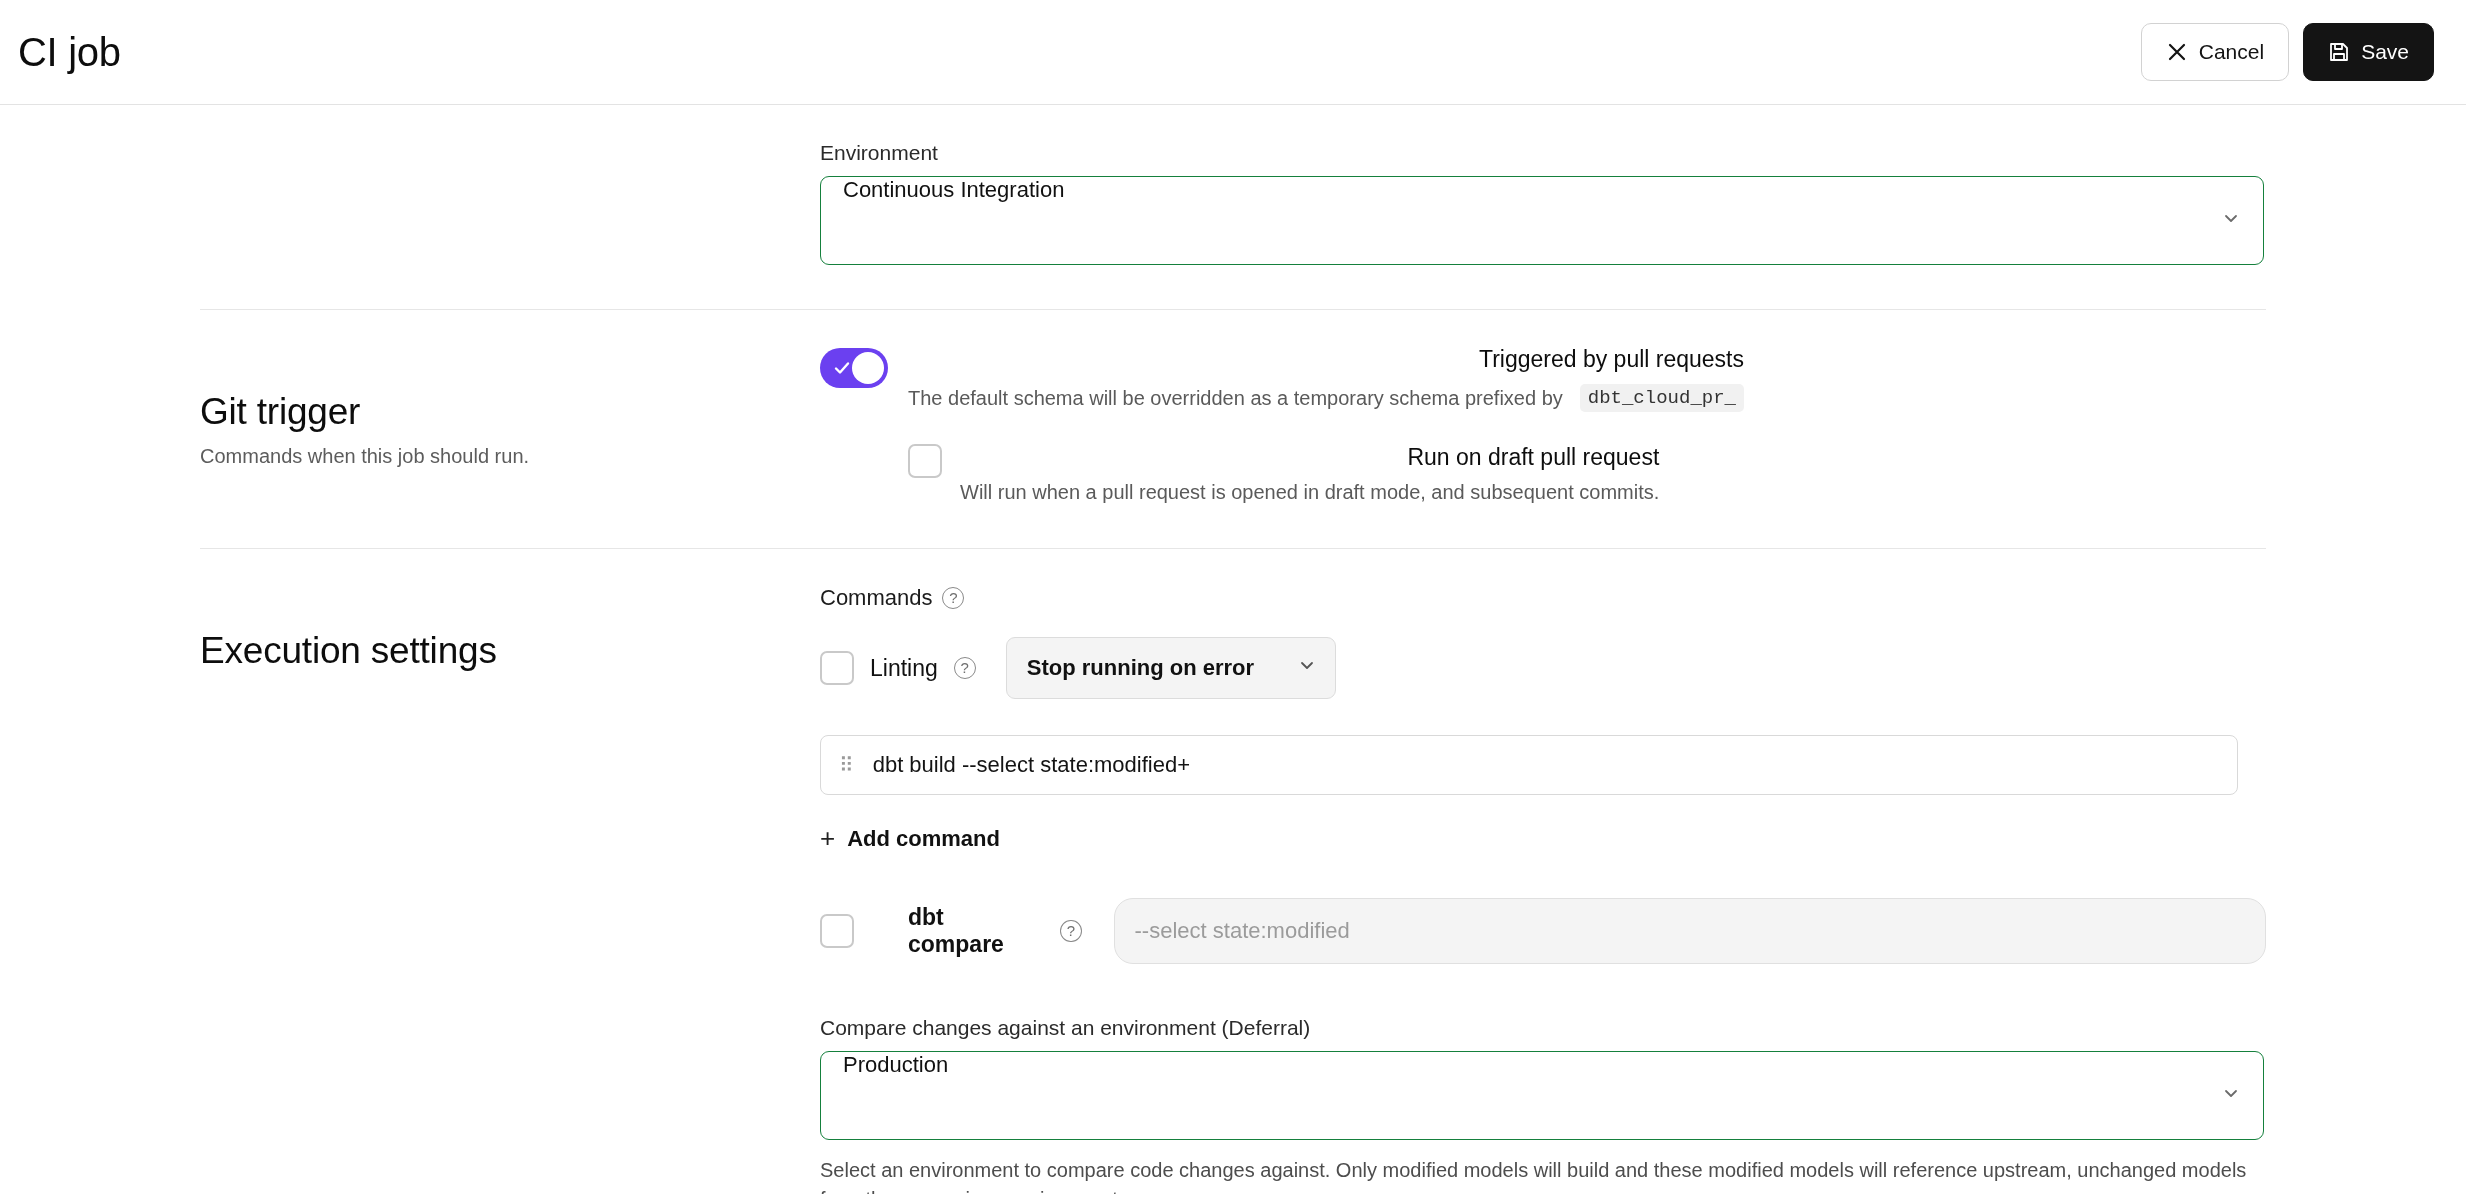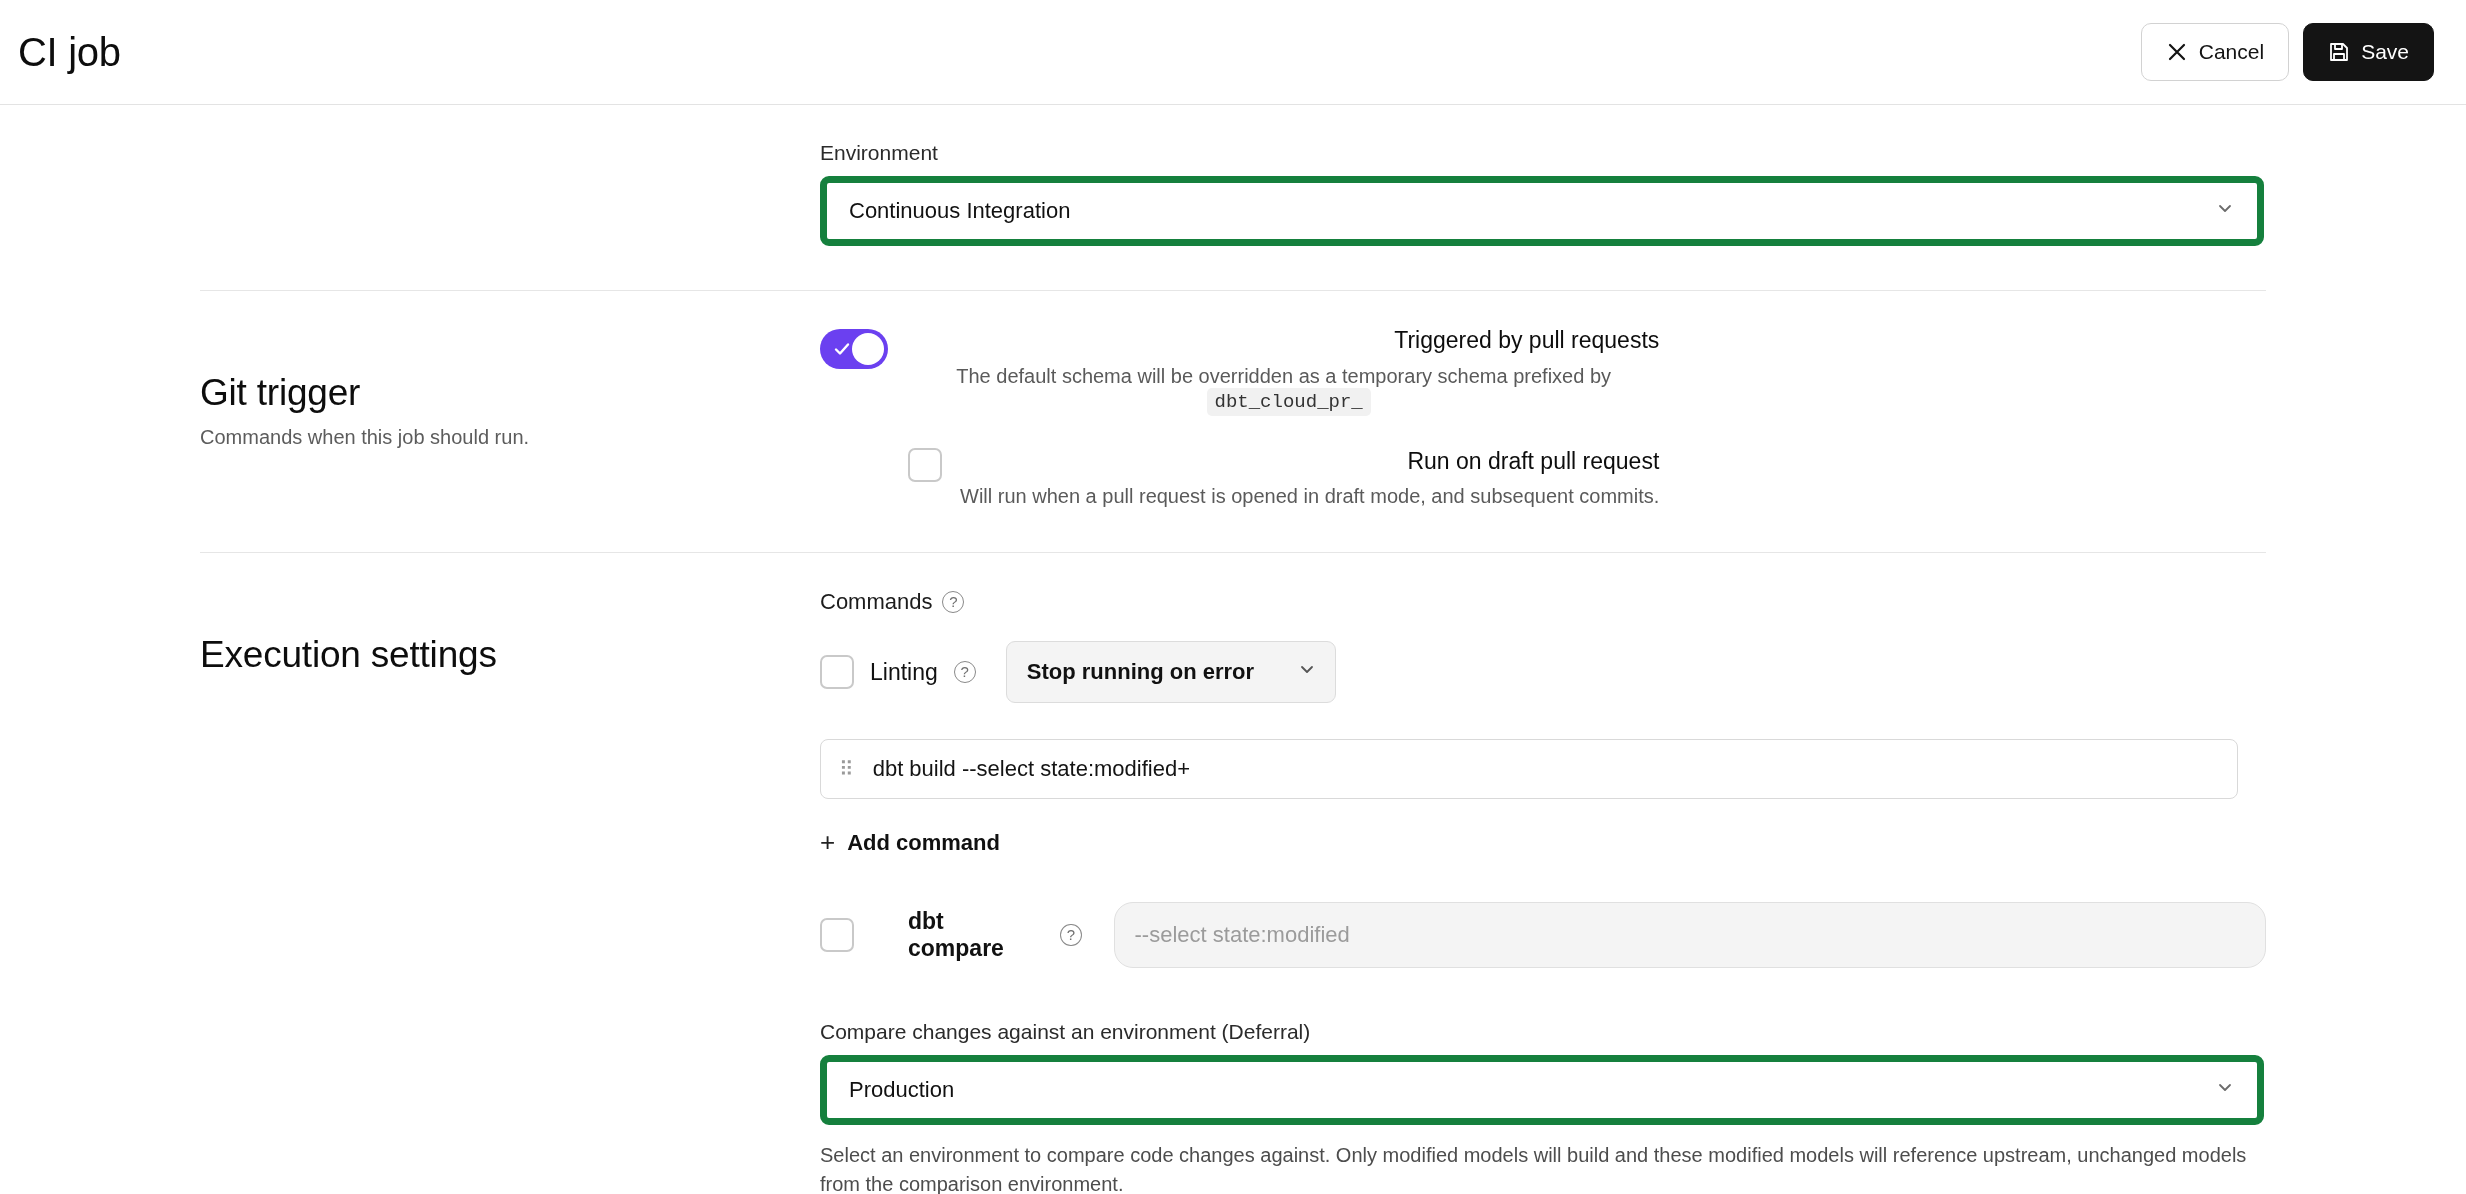--- a/index.html
+++ b/index.html
@@ -90,26 +90,26 @@
 
   
   .field-label {
     font-size: 21px;
     color: #2b2b2b;
     margin-bottom: 11px;
   }
   .select {
     position: relative;
     width: 1444px;
-    height: 70px;
-    border: 7px solid #15803d;
+    height: 89px;
+    border: 1px solid #15803d;
     border-radius: 9px;
     background: #fff;
     display: flex;
-    align-items: center;
+    align-items: flex-start;
     padding: 0 22px;
     font-size: 22px;
     color: #111;
     cursor: pointer;
   }
   .select .chev {
     position: absolute;
     right: 22px;
     top: 50%;
     transform: translateY(-50%);
@@ -144,22 +144,21 @@
     font-size: 23px;
     color: #0d0d0d;
   }
   .help-text {
     margin-top: 11px;
     font-size: 20px;
     color: #5a5a5a;
     display: flex;
     align-items: center;
     flex-wrap: wrap;
-    gap: 0;
-    flex-direction: column;
+    gap: 7px;
   }
   .code-chip {
     font-family: "Liberation Mono", monospace;
     font-size: 19px;
     background: #f1f1f1;
     border-radius: 5px;
     padding: 3px 8px;
     margin-left: 10px;
     color: #333;
   }

